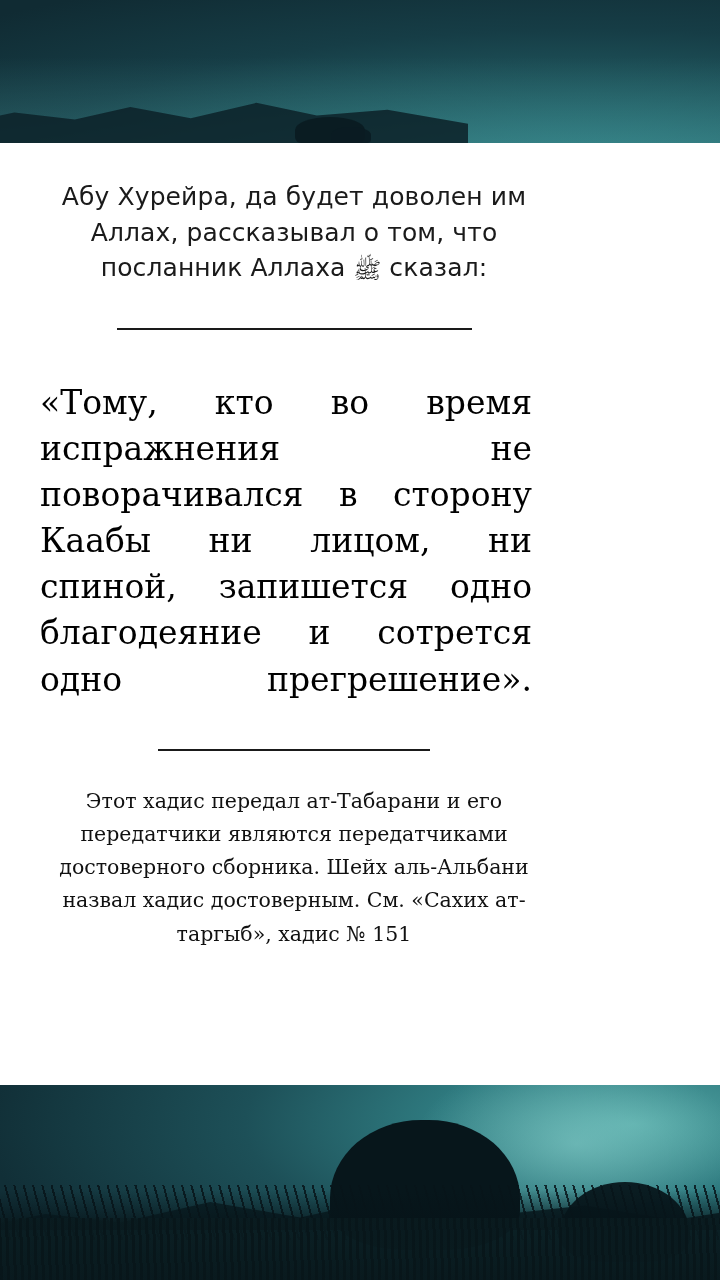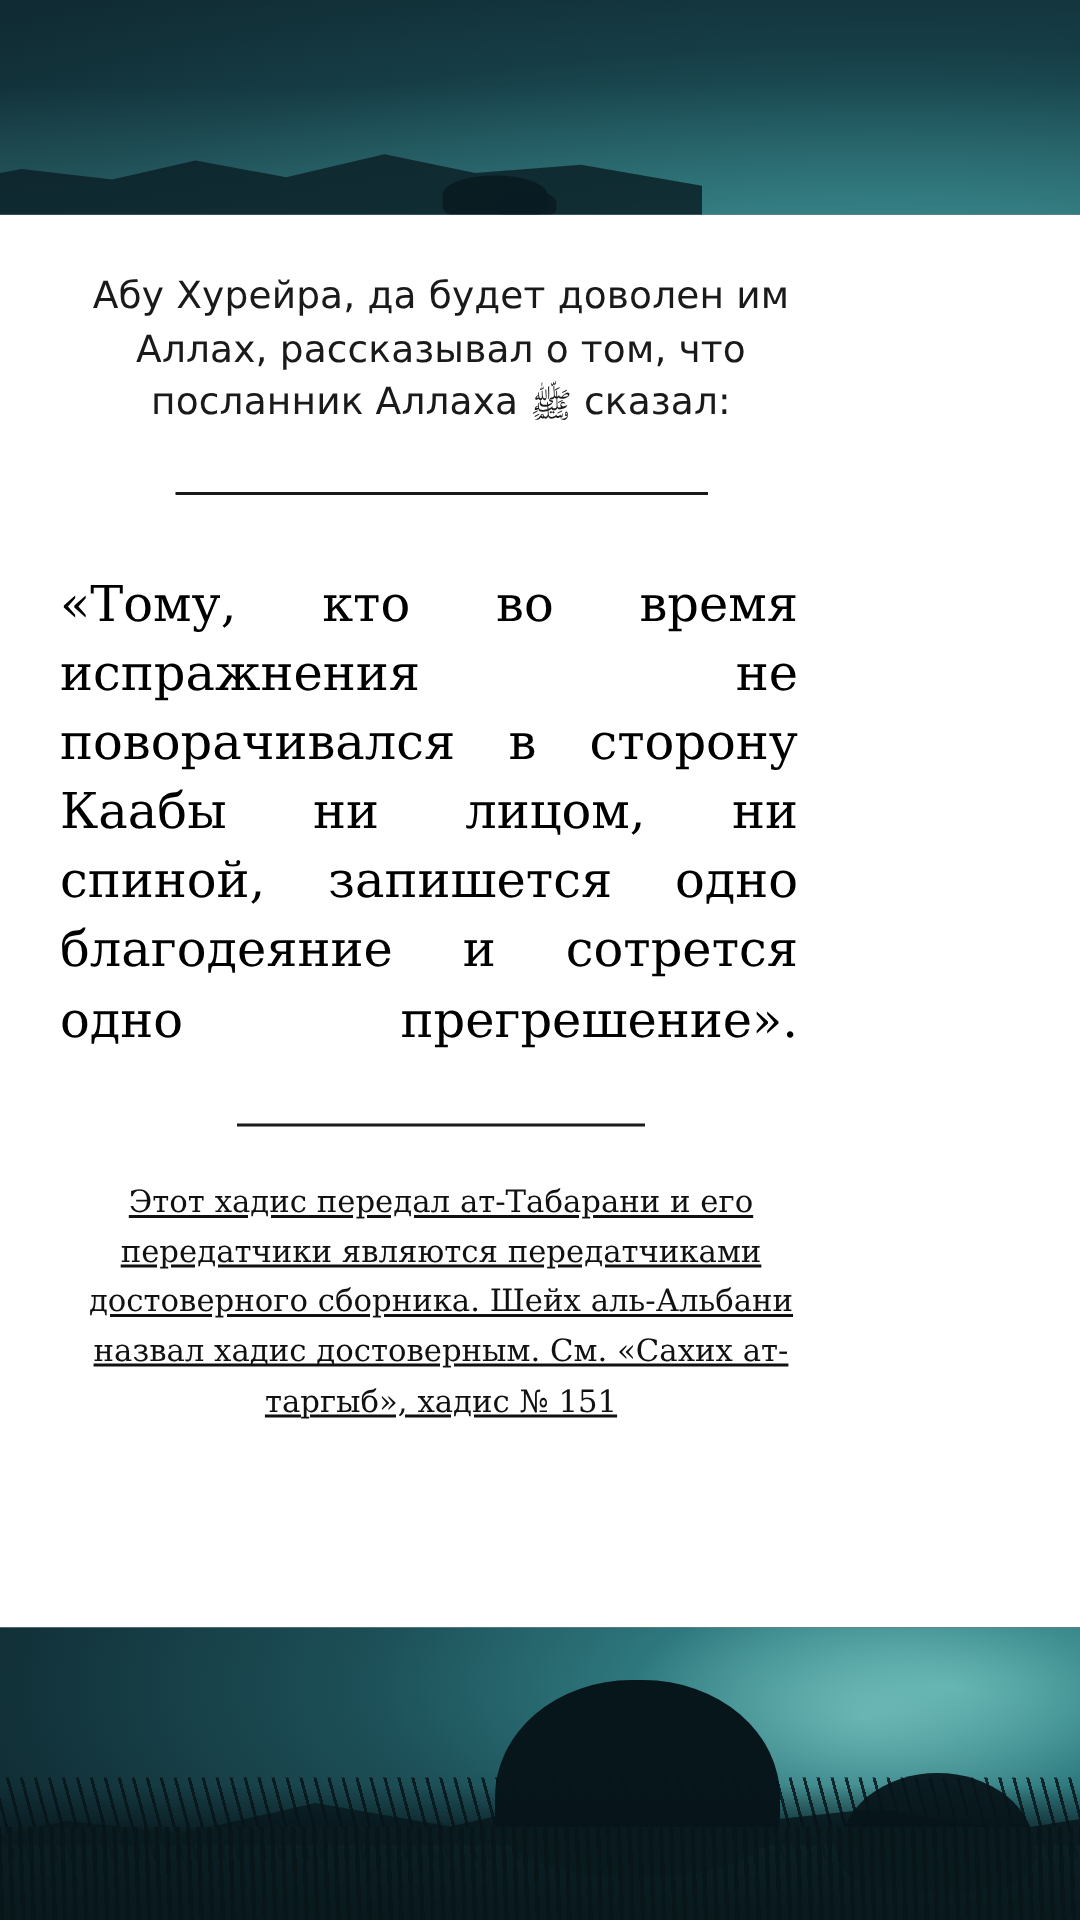--- a/index.html
+++ b/index.html
@@ -133,21 +133,20 @@
   }
 
   .source {
     font-family: "DejaVu Serif", serif;
     font-size: 20.5px;
     line-height: 1.62;
     color: #111111;
     text-align: center;
     margin: 34px 0 0 0;
     font-weight: 400;
-    text-decoration: underline;
   }
 
   
   .photo-bottom {
     position: relative;
     width: 720px;
     height: 195px;
     overflow: hidden;
     flex: 0 0 auto;
     background: #0d2a30;

